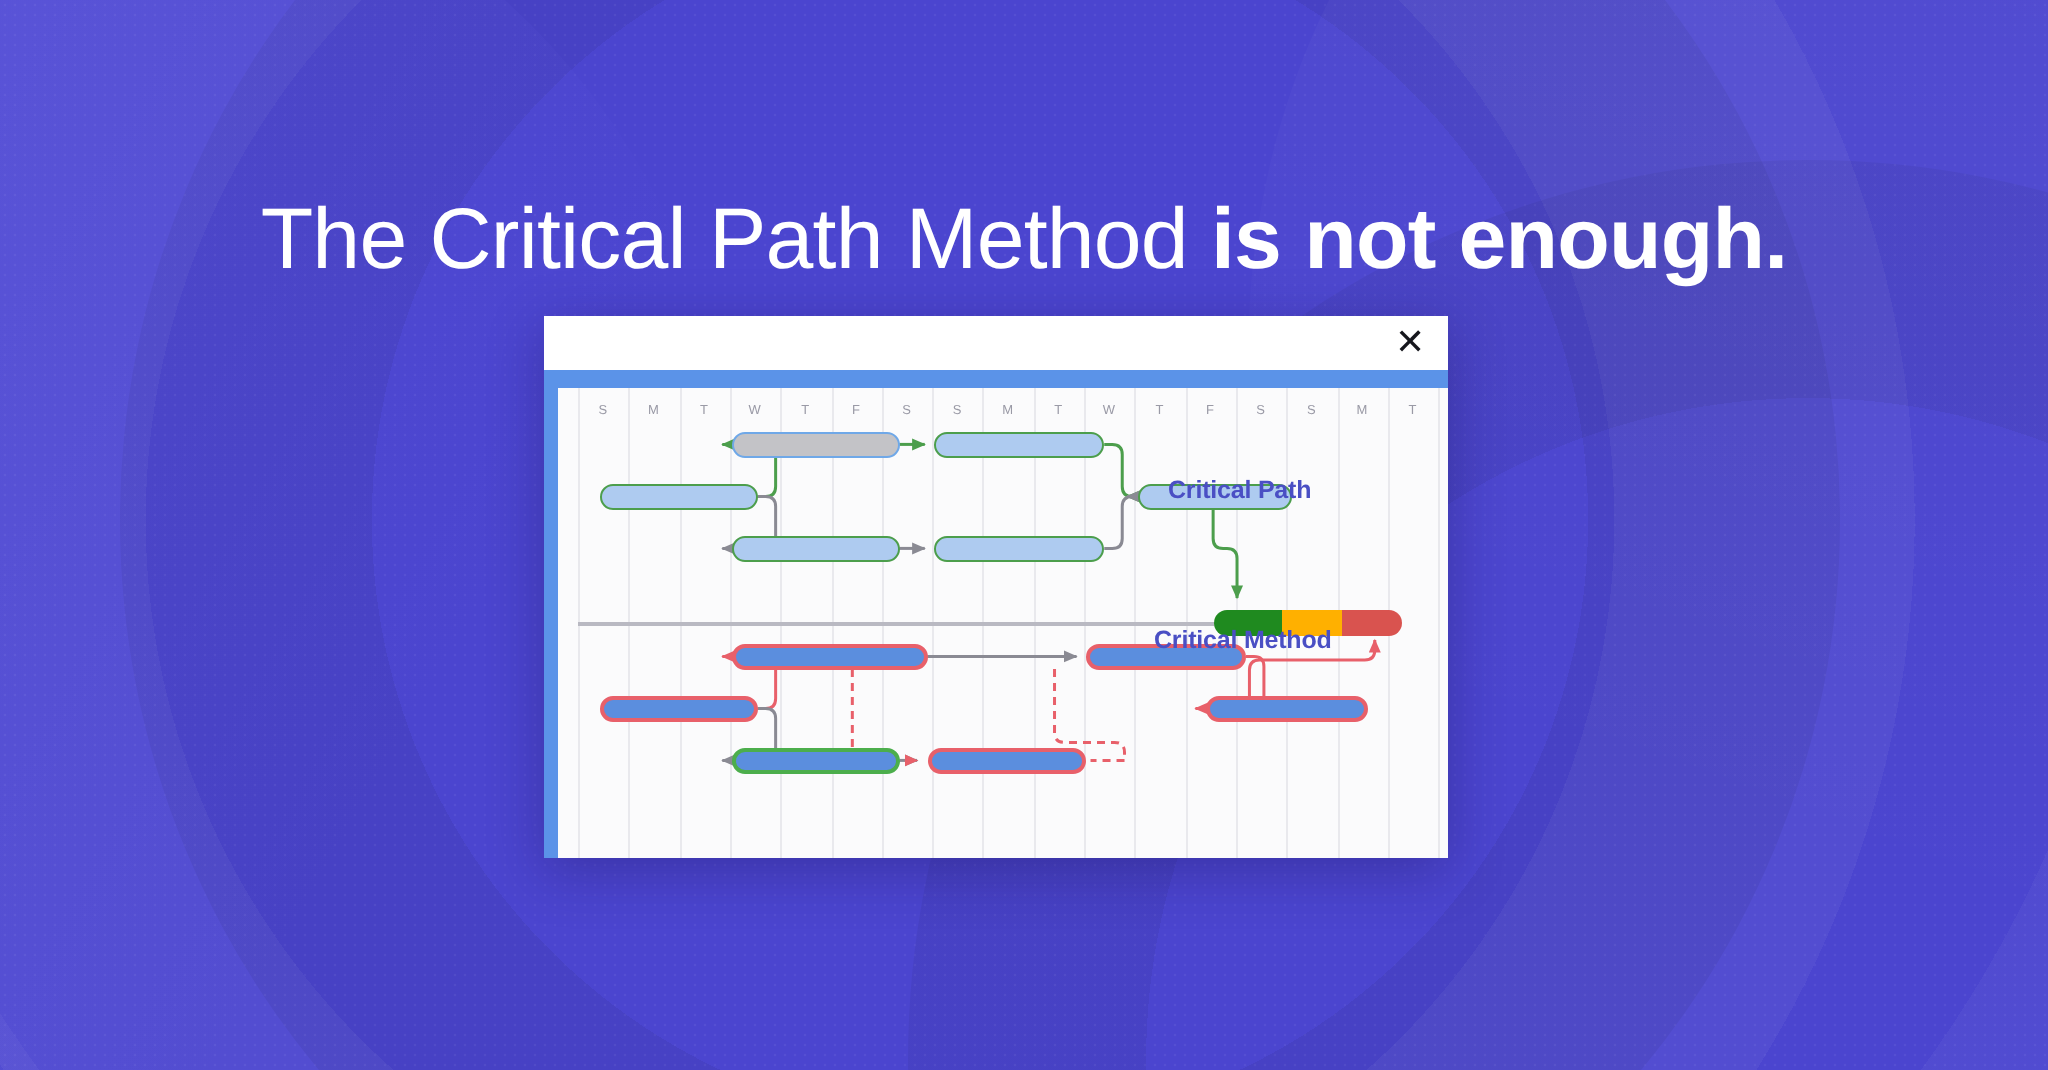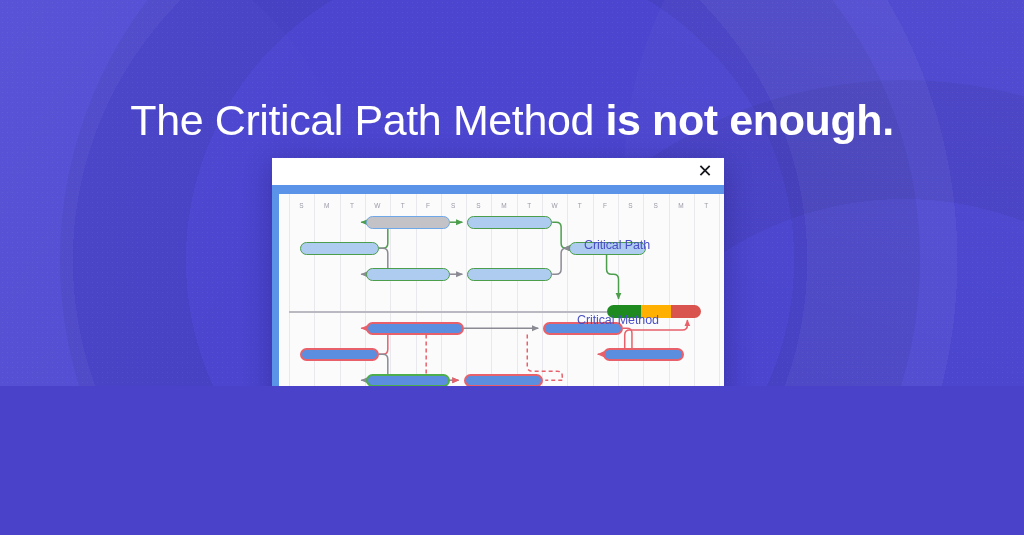--- a/index.html
+++ b/index.html
@@ -1,21 +1,21 @@
 <!DOCTYPE html>
 <html><head>
 <meta charset="utf-8">
 <style>
   html,body{margin:0;padding:0;}
   body{
     width:1024px;height:535px;overflow:hidden;
     font-family:"Liberation Sans", sans-serif;
     background:#4a43c9;
   }
-  #root{position:relative;width:1024px;height:386px;overflow:hidden;}
+  #root{position:relative;width:1024px;height:535px;overflow:hidden;}
 
   
   .bg{position:absolute;inset:0;background:#4b45cf;}
   .bg-swirl{position:absolute;border-radius:50%;pointer-events:none;}
   .sw1{width:1180px;height:1180px;left:-150px;top:-330px;
        background:radial-gradient(circle at 50% 50%, rgba(255,255,255,0.0) 0 44%, rgba(255,255,255,0.045) 44% 62%, rgba(255,255,255,0.0) 62% 100%);}
   .sw2{width:860px;height:860px;left:60px;top:-170px;
        background:radial-gradient(circle at 50% 50%, rgba(0,0,0,0.0) 0 50%, rgba(0,0,0,0.055) 50% 72%, rgba(0,0,0,0.0) 72% 100%);}
   .sw3{width:1500px;height:1500px;left:-260px;top:-560px;
        background:radial-gradient(circle at 50% 50%, rgba(255,255,255,0.0) 0 55%, rgba(255,255,255,0.035) 55% 70%, rgba(255,255,255,0.0) 70% 100%);}
@@ -77,21 +77,21 @@
   .bar.cp-gray{background:#c3c3c7;border:1.8px solid #6fa8e8;}
   .bar.cc{background:#5b8ede;border:2px solid #e8606a;}
   .bar.cc-green{background:#5b8ede;border:2px solid #4cae4c;}
 
   .buffer{position:absolute;height:13px;display:flex;border-radius:7px;overflow:hidden;}
   .buf-seg{height:100%;}
 
   
   .conn{position:absolute;pointer-events:none;overflow:visible;}
 
-  .label{position:absolute;font-size:12.5px;font-weight:400;color:#4a4fc4;
+  .label{position:absolute;font-size:12.5px;font-weight:700;color:#4a4fc4;
      letter-spacing:-0.1px;white-space:nowrap;}
 </style>
 </head>
 <body>
 
 <div id="root">
 
   <div class="bg">
     <div class="bg-swirl sw1"></div>
     <div class="bg-swirl sw3"></div>

